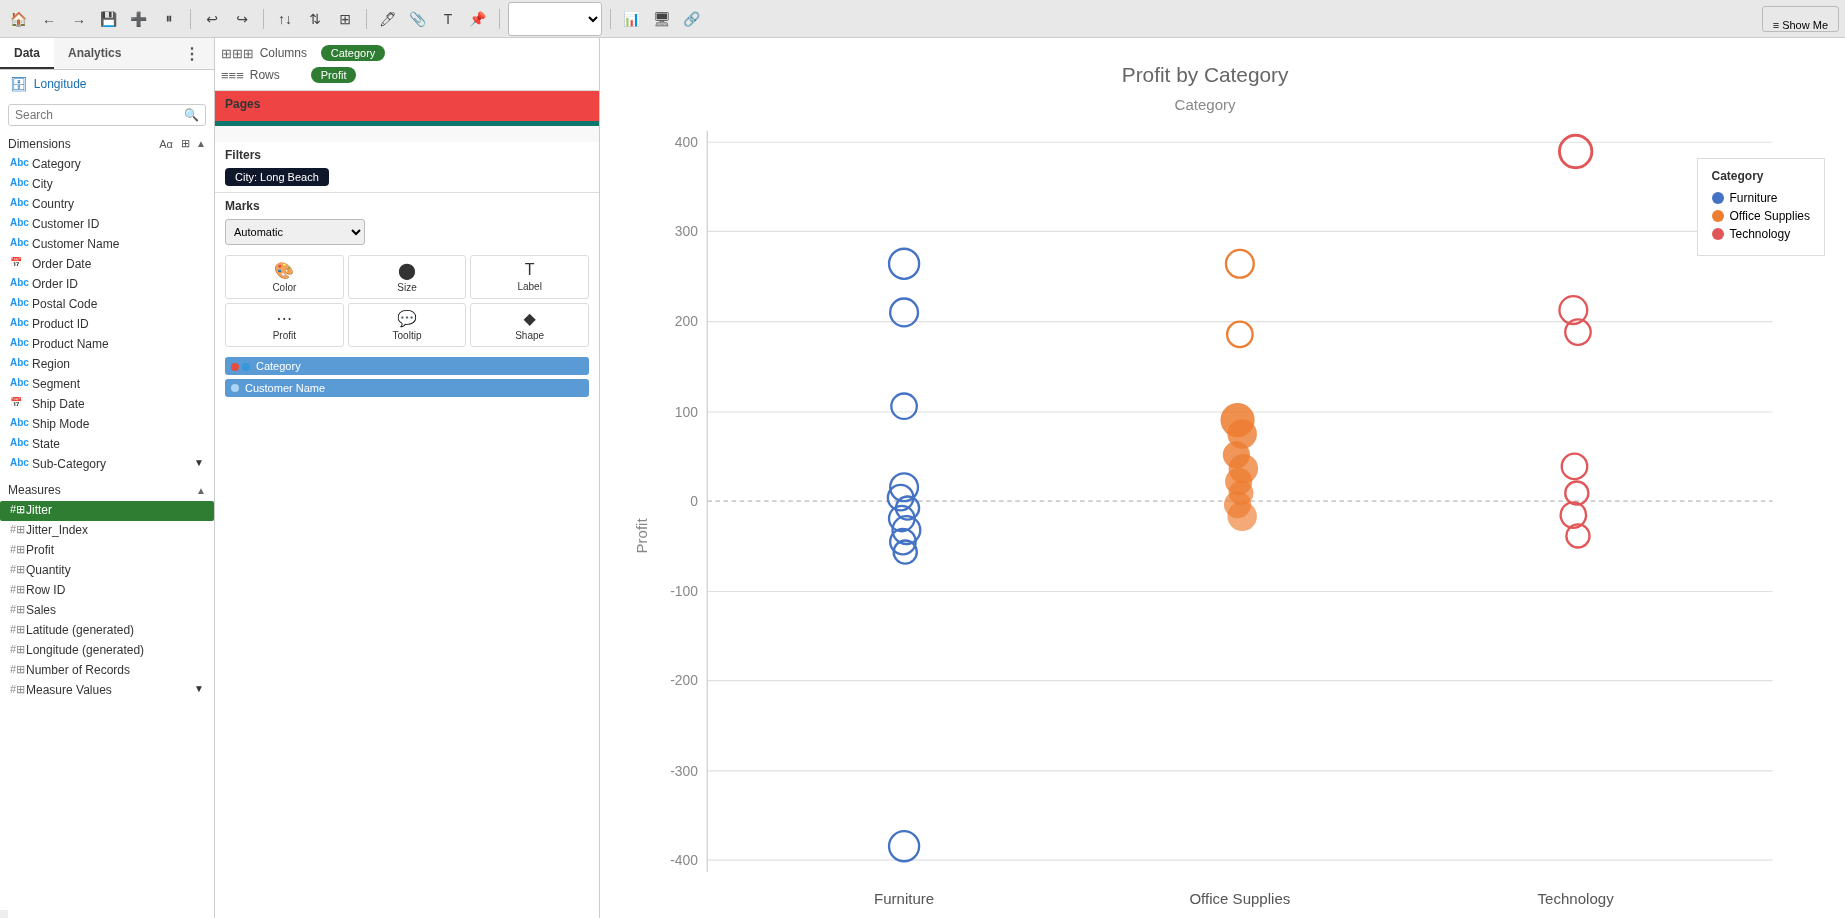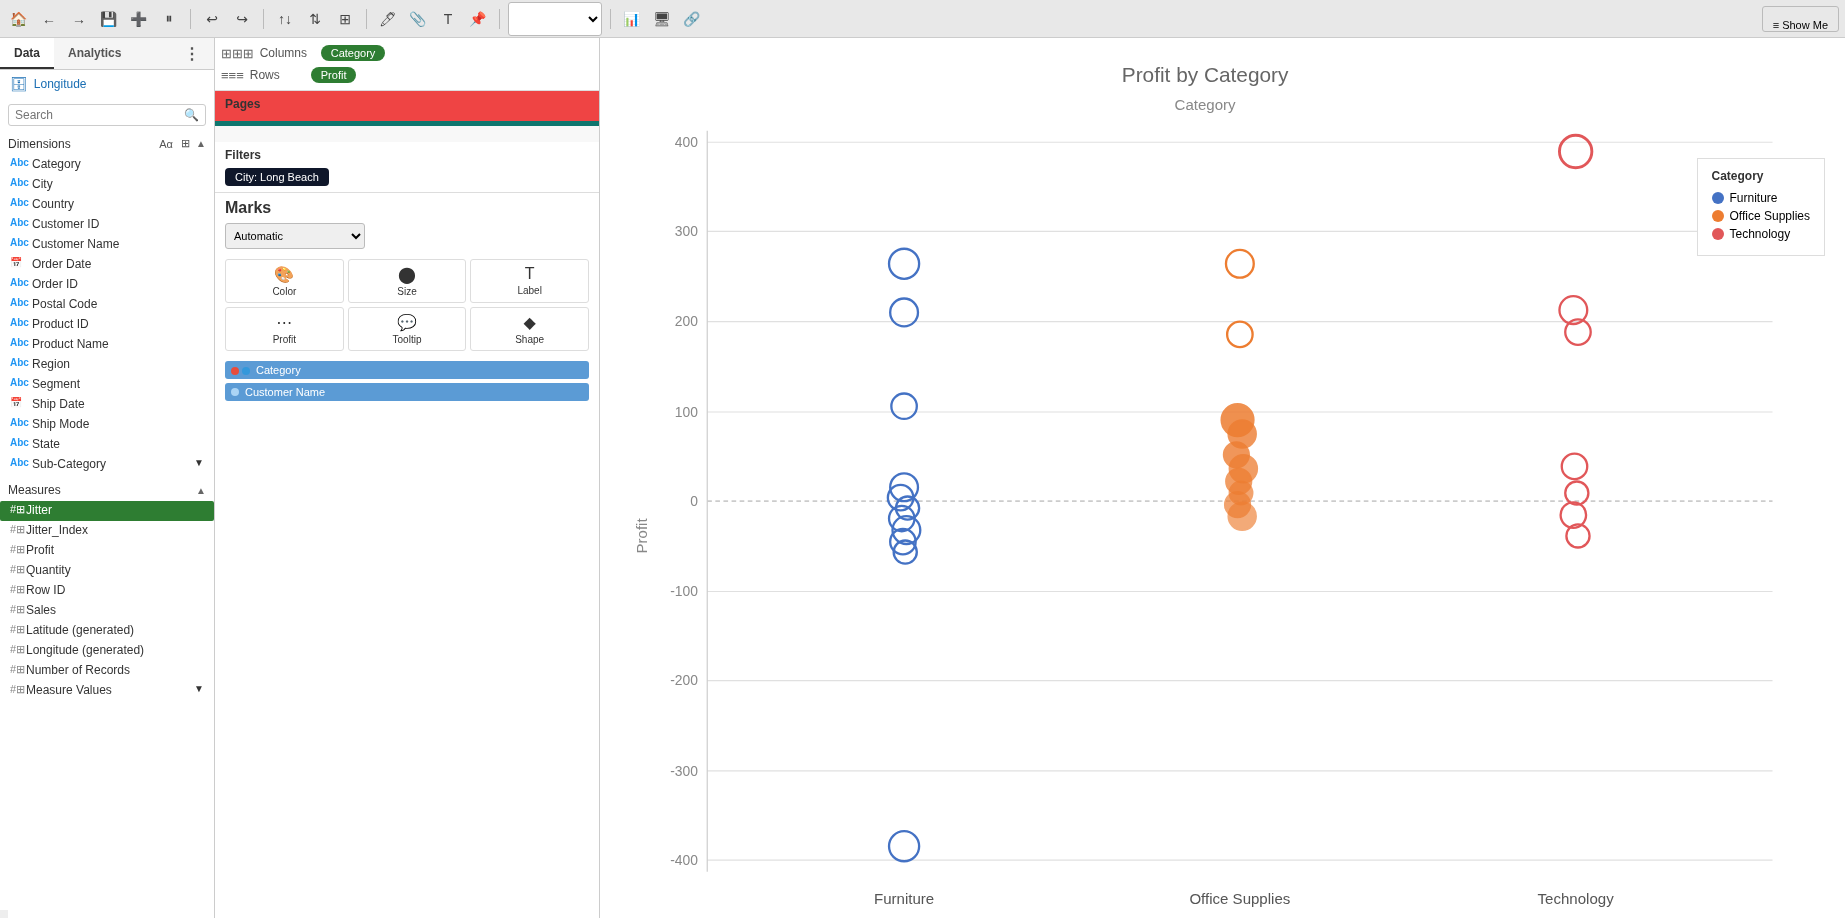--- a/index.html
+++ b/index.html
@@ -160,21 +160,21 @@
     .filter-pill {
       background: #0f172a; color: white;
       border-radius: 4px; padding: 3px 10px;
       font-size: 11px; display: inline-block; cursor: pointer;
     }
 
     .marks-section {
       padding: 6px 10px;
       background: white; flex: 1;
     }
-    .marks-label { font-size: 16px; font-weight: 600; color: #333; margin-bottom: 6px; }
+    .marks-label { font-size: 12px; font-weight: 600; color: #333; margin-bottom: 6px; }
     .marks-type-select {
       width: 140px; height: 26px;
       border: 1px solid #bbb; border-radius: 3px;
       font-size: 11px; margin-bottom: 10px;
       padding: 0 4px;
     }
     .marks-buttons {
       display: grid; grid-template-columns: repeat(3, 1fr);
       gap: 4px; margin-bottom: 10px;
     }

